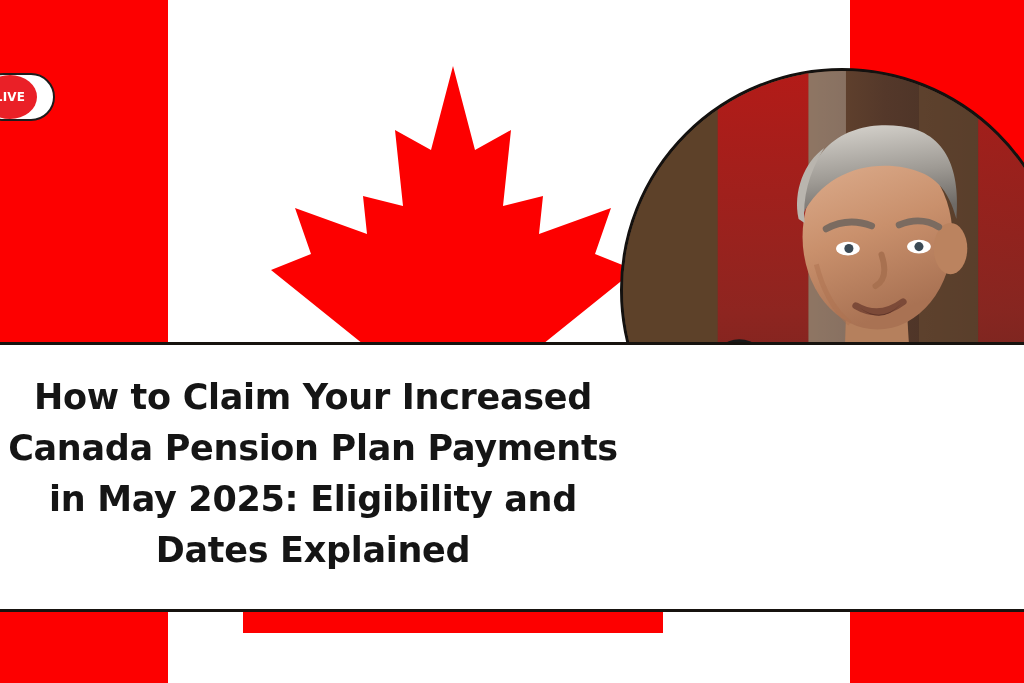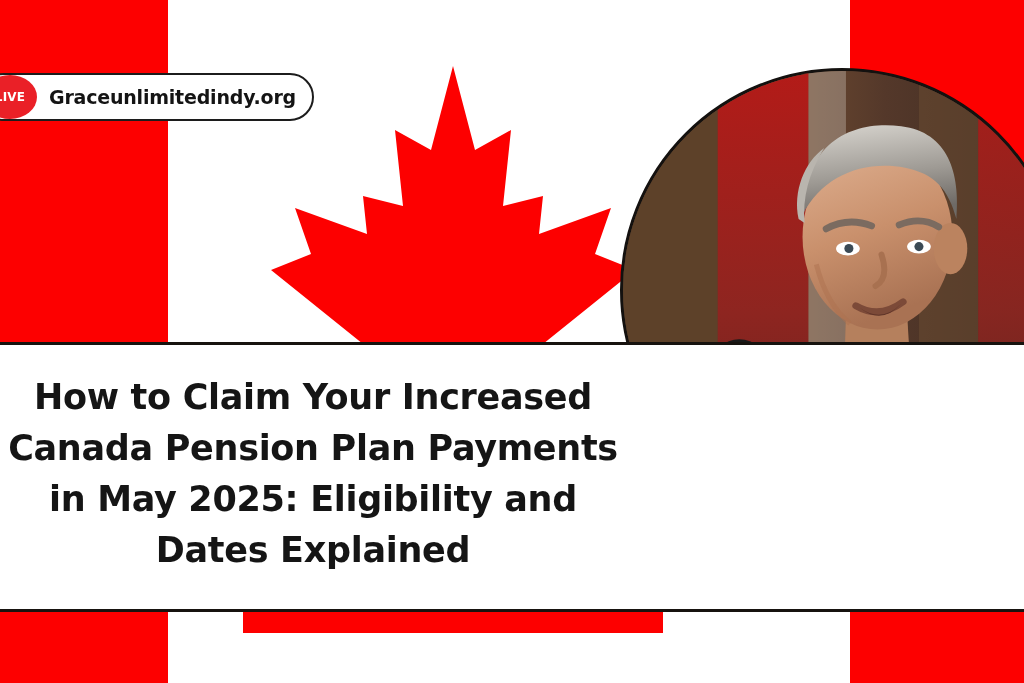--- a/index.html
+++ b/index.html
@@ -282,16 +282,15 @@
   </div>
 
   <div class="rule rule-top"></div>
   <div class="headline-panel"></div>
   <div class="rule rule-bottom"></div>
 
   <div class="headline">How to Claim Your Increased Canada Pension Plan Payments in May 2025: Eligibility and Dates Explained</div>
 
   <div class="site-badge">
     <div class="live-dot">LIVE</div>
-    <div class="site-url">Graceunlimitedindy.org</div>
   </div>
 
 </div>
 
 </body></html>

